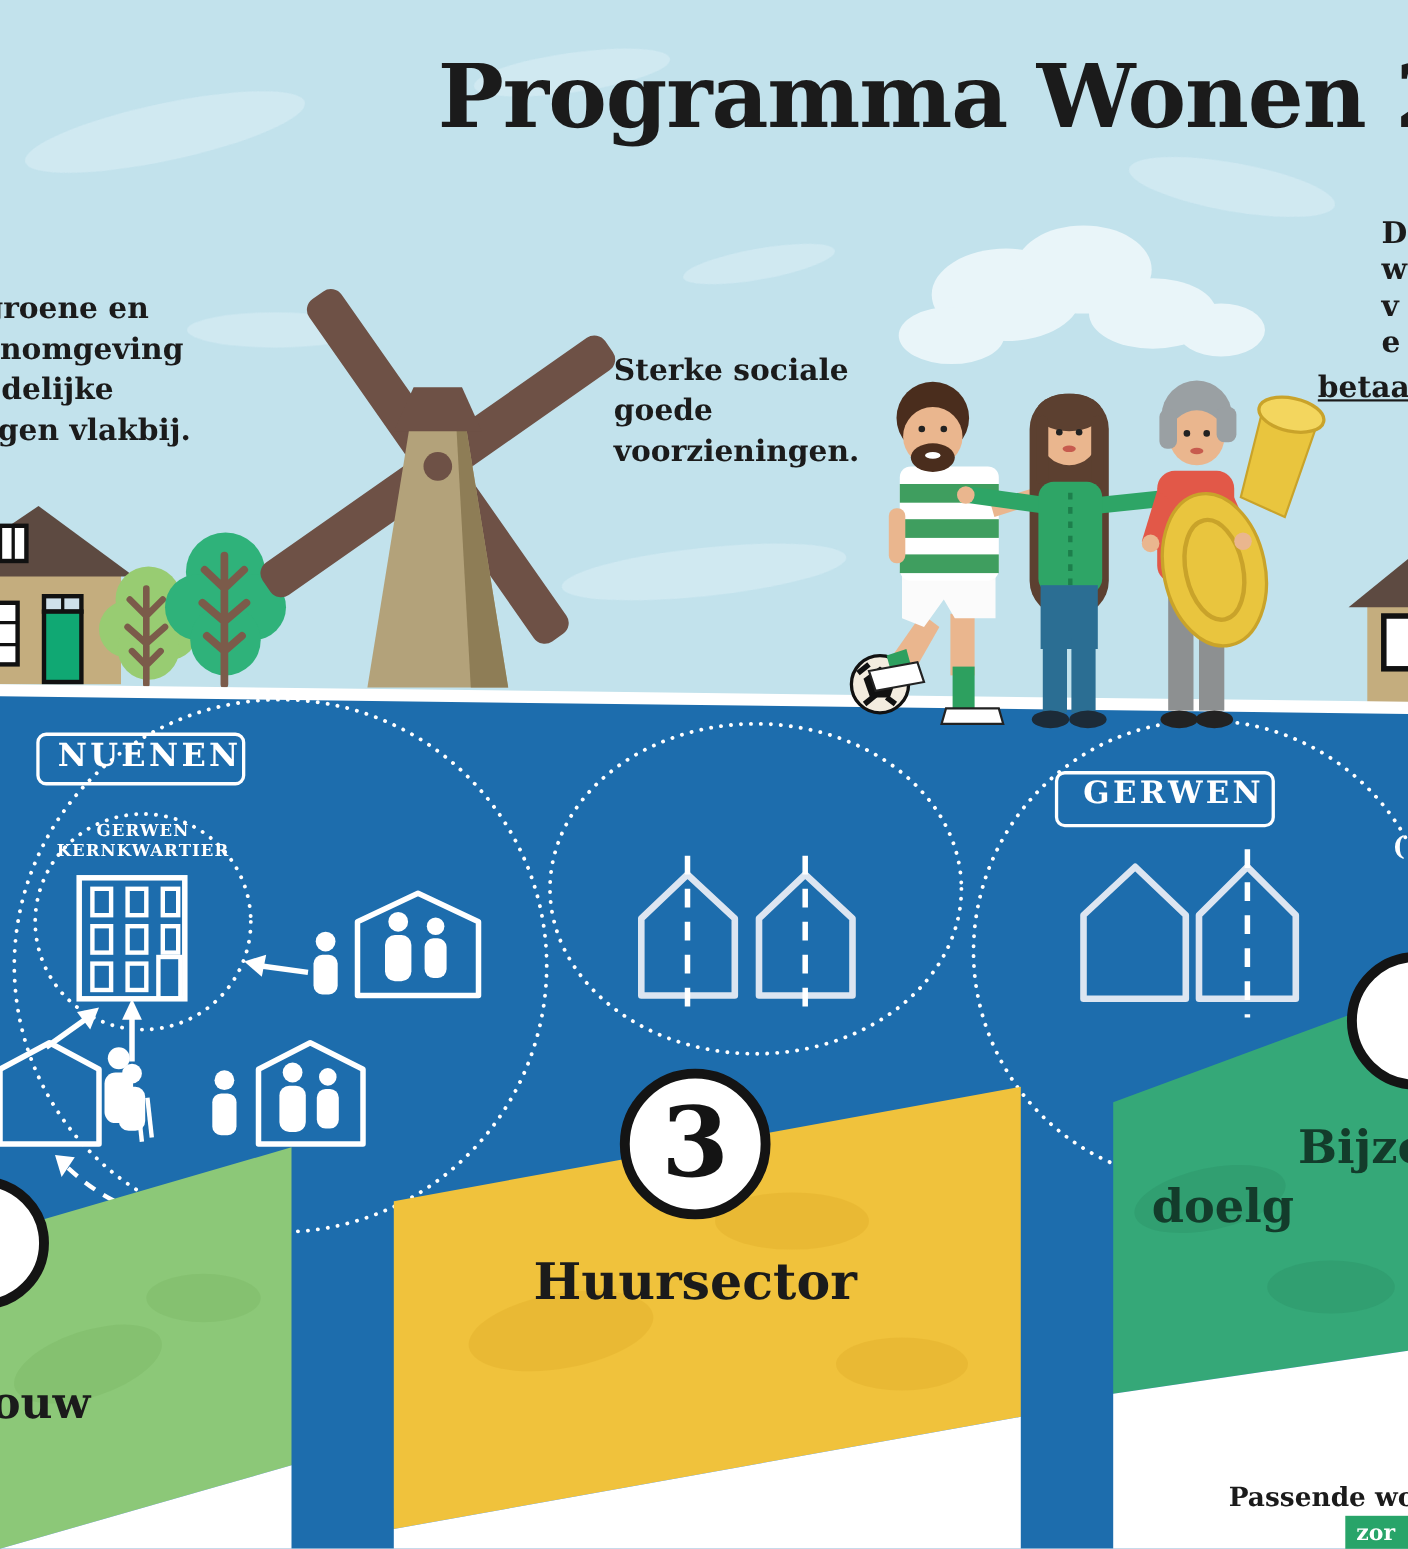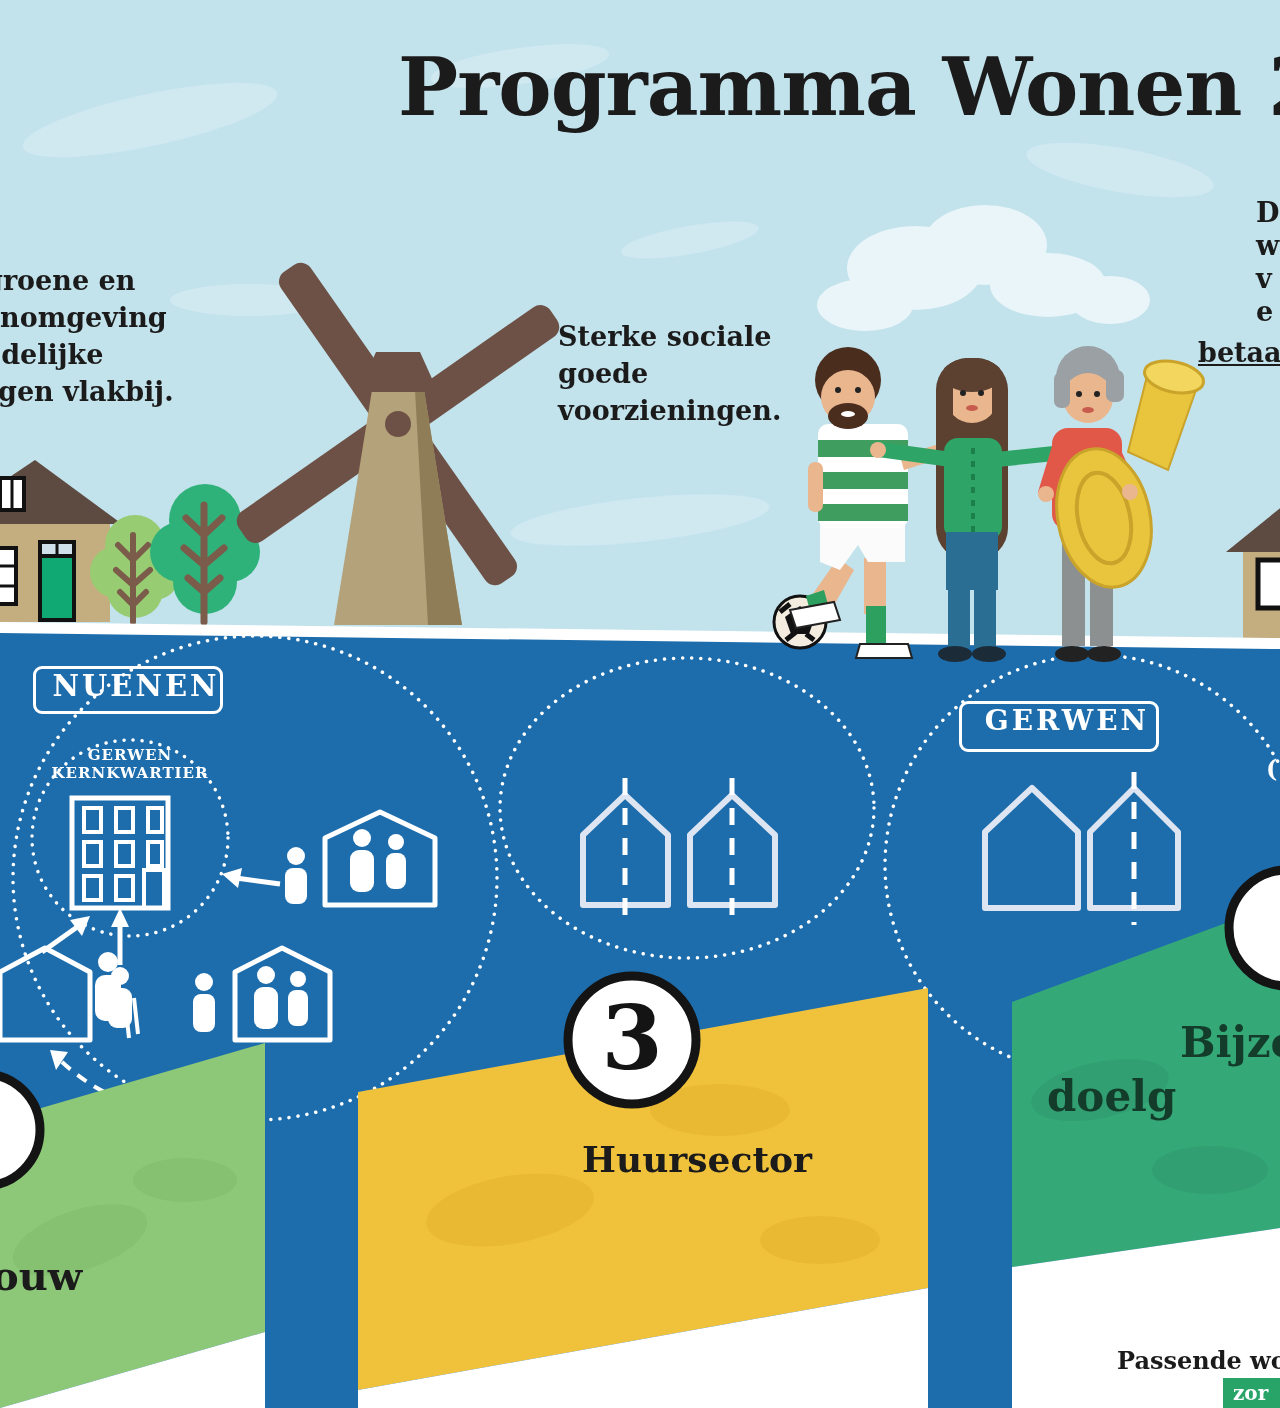--- a/index.html
+++ b/index.html
@@ -21,21 +21,21 @@
           border:3px solid #fff;border-radius:9px;color:#fff;font-weight:bold;
           letter-spacing:3px;font-family:"DejaVu Serif", serif;padding-left:16px;}
   .vlabel.nuenen{left:33px;top:666px;width:168px;height:42px;font-size:29px;}
   .vlabel.nederwetten{left:532px;top:708px;width:288px;height:50px;font-size:30px;}
   .vlabel.gerwen{left:959px;top:701px;width:178px;height:45px;font-size:28px;}
   .centrum{position:absolute;left:30px;top:746px;width:200px;text-align:center;color:#fff;
            font-weight:bold;font-size:15px;line-height:18px;letter-spacing:1px;}
   .num{position:absolute;text-align:center;color:#141414;font-weight:bold;}
   .num3{left:572px;top:986px;width:120px;font-size:88px;}
   .num4{left:1252px;top:876px;width:110px;font-size:86px;}
-  .huursector{left:452px;top:1138px;width:360px;text-align:right;font-size:36px;}
+  .huursector{left:452px;top:1138px;width:360px;text-align:center;font-size:46px;}
   .bijzo1{left:1180px;top:1018px;font-size:42px;color:var(--c-panel_text,#133c2b);}
   .bijzo2{left:1047px;top:1072px;font-size:42px;color:var(--c-panel_text,#133c2b);}
   .ouw{left:-8px;top:1252px;font-size:40px;}
   .passende{left:1117px;top:1346px;font-size:24px;}
   .badge{position:absolute;left:1223px;top:1378px;width:90px;height:30px;
          background:var(--c-badge_green,#28a469);color:#fff;font-weight:bold;font-size:20px;
          display:flex;align-items:center;padding-left:10px;box-sizing:border-box;
          font-family:"DejaVu Serif", serif;}
   .paren{left:1266px;top:754px;font-size:24px;color:#fff;}
 </style>

